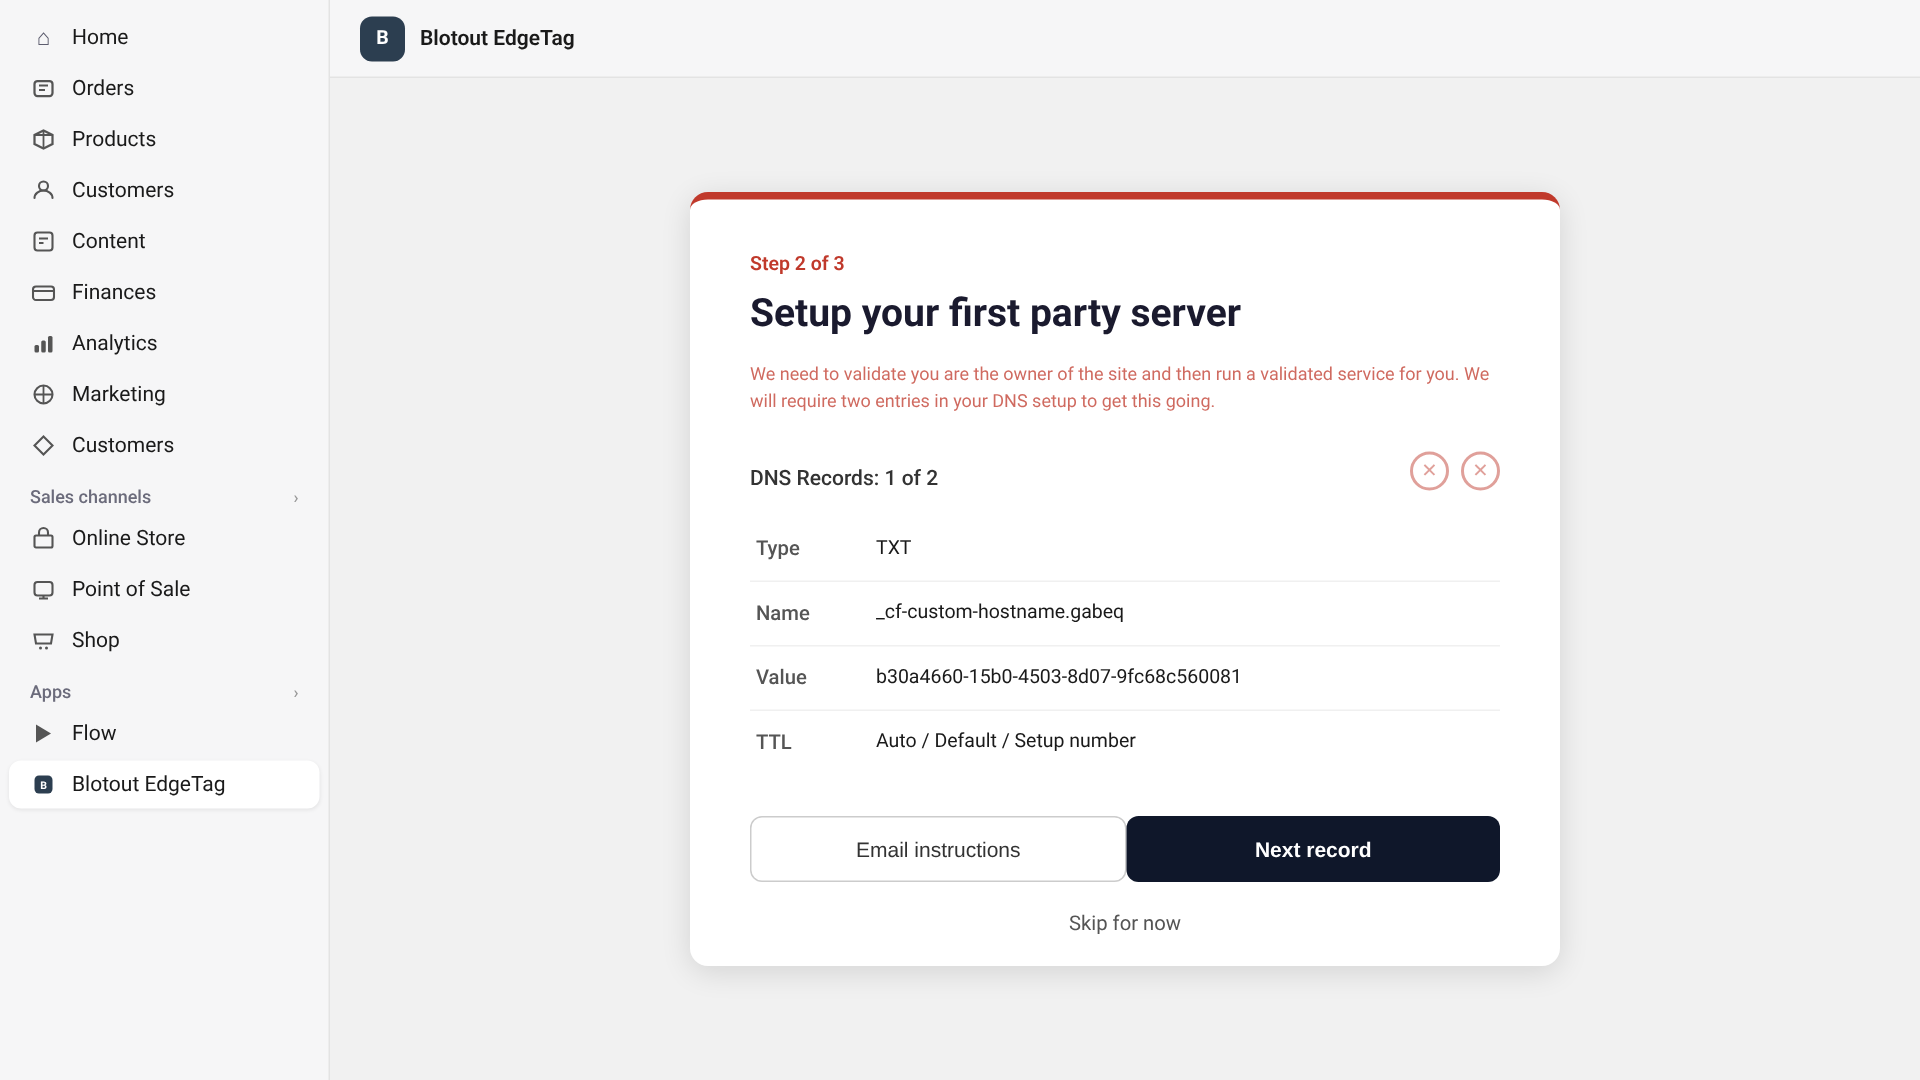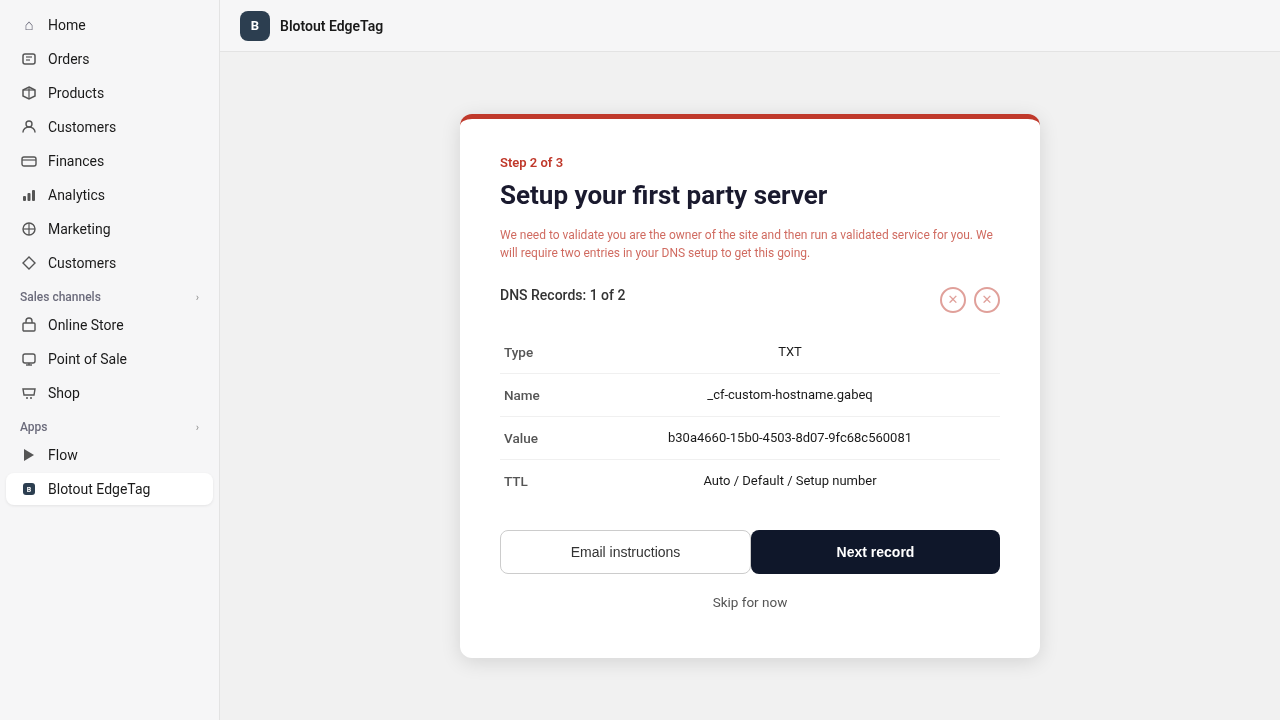--- a/index.html
+++ b/index.html
@@ -118,21 +118,21 @@
     .card {
       background: #fff;
       border-radius: 12px;
       box-shadow: 0 4px 20px rgba(0,0,0,0.12);
       width: 580px;
       overflow: hidden;
       border-top: 5px solid #c0392b;
     }
 
     .card-body {
-      padding: 36px 40px 44px;
+      padding: 36px 40px 16px;
     }
 
     .step-label {
       font-size: 13px;
       color: #c0392b;
       font-weight: 600;
       margin-bottom: 10px;
     }
 
     .card-title {
@@ -147,21 +147,21 @@
       font-size: 12px;
       color: #c0392b;
       opacity: 0.75;
       line-height: 1.55;
       margin-bottom: 24px;
     }
 
     
     .dns-header {
       display: flex;
-      align-items: flex-start;
+      align-items: flex-end;
       justify-content: space-between;
       margin-bottom: 18px;
     }
 
     .dns-header-label {
       font-size: 14px;
       font-weight: 500;
       color: #333;
     }
 
@@ -203,21 +203,21 @@
       font-size: 13.5px;
     }
 
     .dns-table td:first-child {
       color: #555;
       font-weight: 500;
       width: 80px;
     }
 
     .dns-table td:last-child {
-      text-align: center;
+      text-align: left;
       color: #1a1a1a;
       font-size: 13px;
       word-break: break-all;
     }
 
     
     .button-row {
       display: flex;
       margin-bottom: 16px;
     }
@@ -287,20 +287,30 @@
     <span>Products</span>
   </div>
   <div class="sidebar-item">
     <span class="sidebar-icon">
       <svg width="16" height="16" viewBox="0 0 16 16" fill="none">
           <circle cx="8" cy="5" r="3" stroke="#555" stroke-width="1.4"></circle>
           <path d="M2 13c0-3 3-5 6-5s6 2 6 5" stroke="#555" stroke-width="1.4" stroke-linecap="round"></path>
         </svg>
     </span>
     <span>Customers</span>
+  </div>
+  <div class="sidebar-item">
+    <span class="sidebar-icon">
+      <svg width="16" height="16" viewBox="0 0 16 16" fill="none">
+          <rect x="2" y="2" width="12" height="12" rx="2" stroke="#555" stroke-width="1.4"></rect>
+          <line x1="5" y1="6" x2="11" y2="6" stroke="#555" stroke-width="1.2"></line>
+          <line x1="5" y1="9" x2="8" y2="9" stroke="#555" stroke-width="1.2"></line>
+        </svg>
+    </span>
+    <span>Content</span>
   </div>
   <div class="sidebar-item">
     <span class="sidebar-icon">
       <svg width="16" height="16" viewBox="0 0 16 16" fill="none">
           <rect x="1" y="4" width="14" height="9" rx="2" stroke="#555" stroke-width="1.4"></rect>
           <line x1="1" y1="7" x2="15" y2="7" stroke="#555" stroke-width="1.2"></line>
         </svg>
     </span>
     <span>Finances</span>
   </div>

